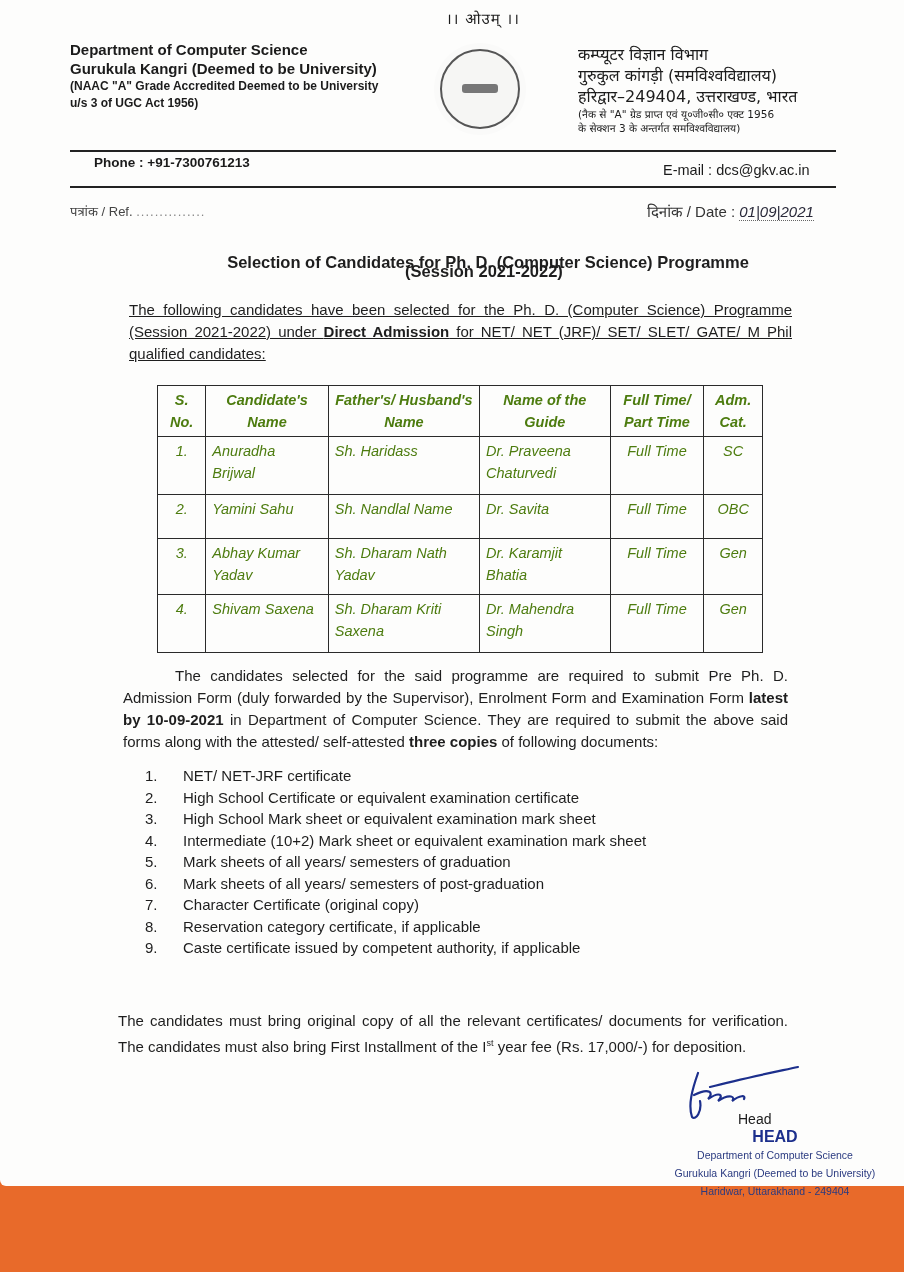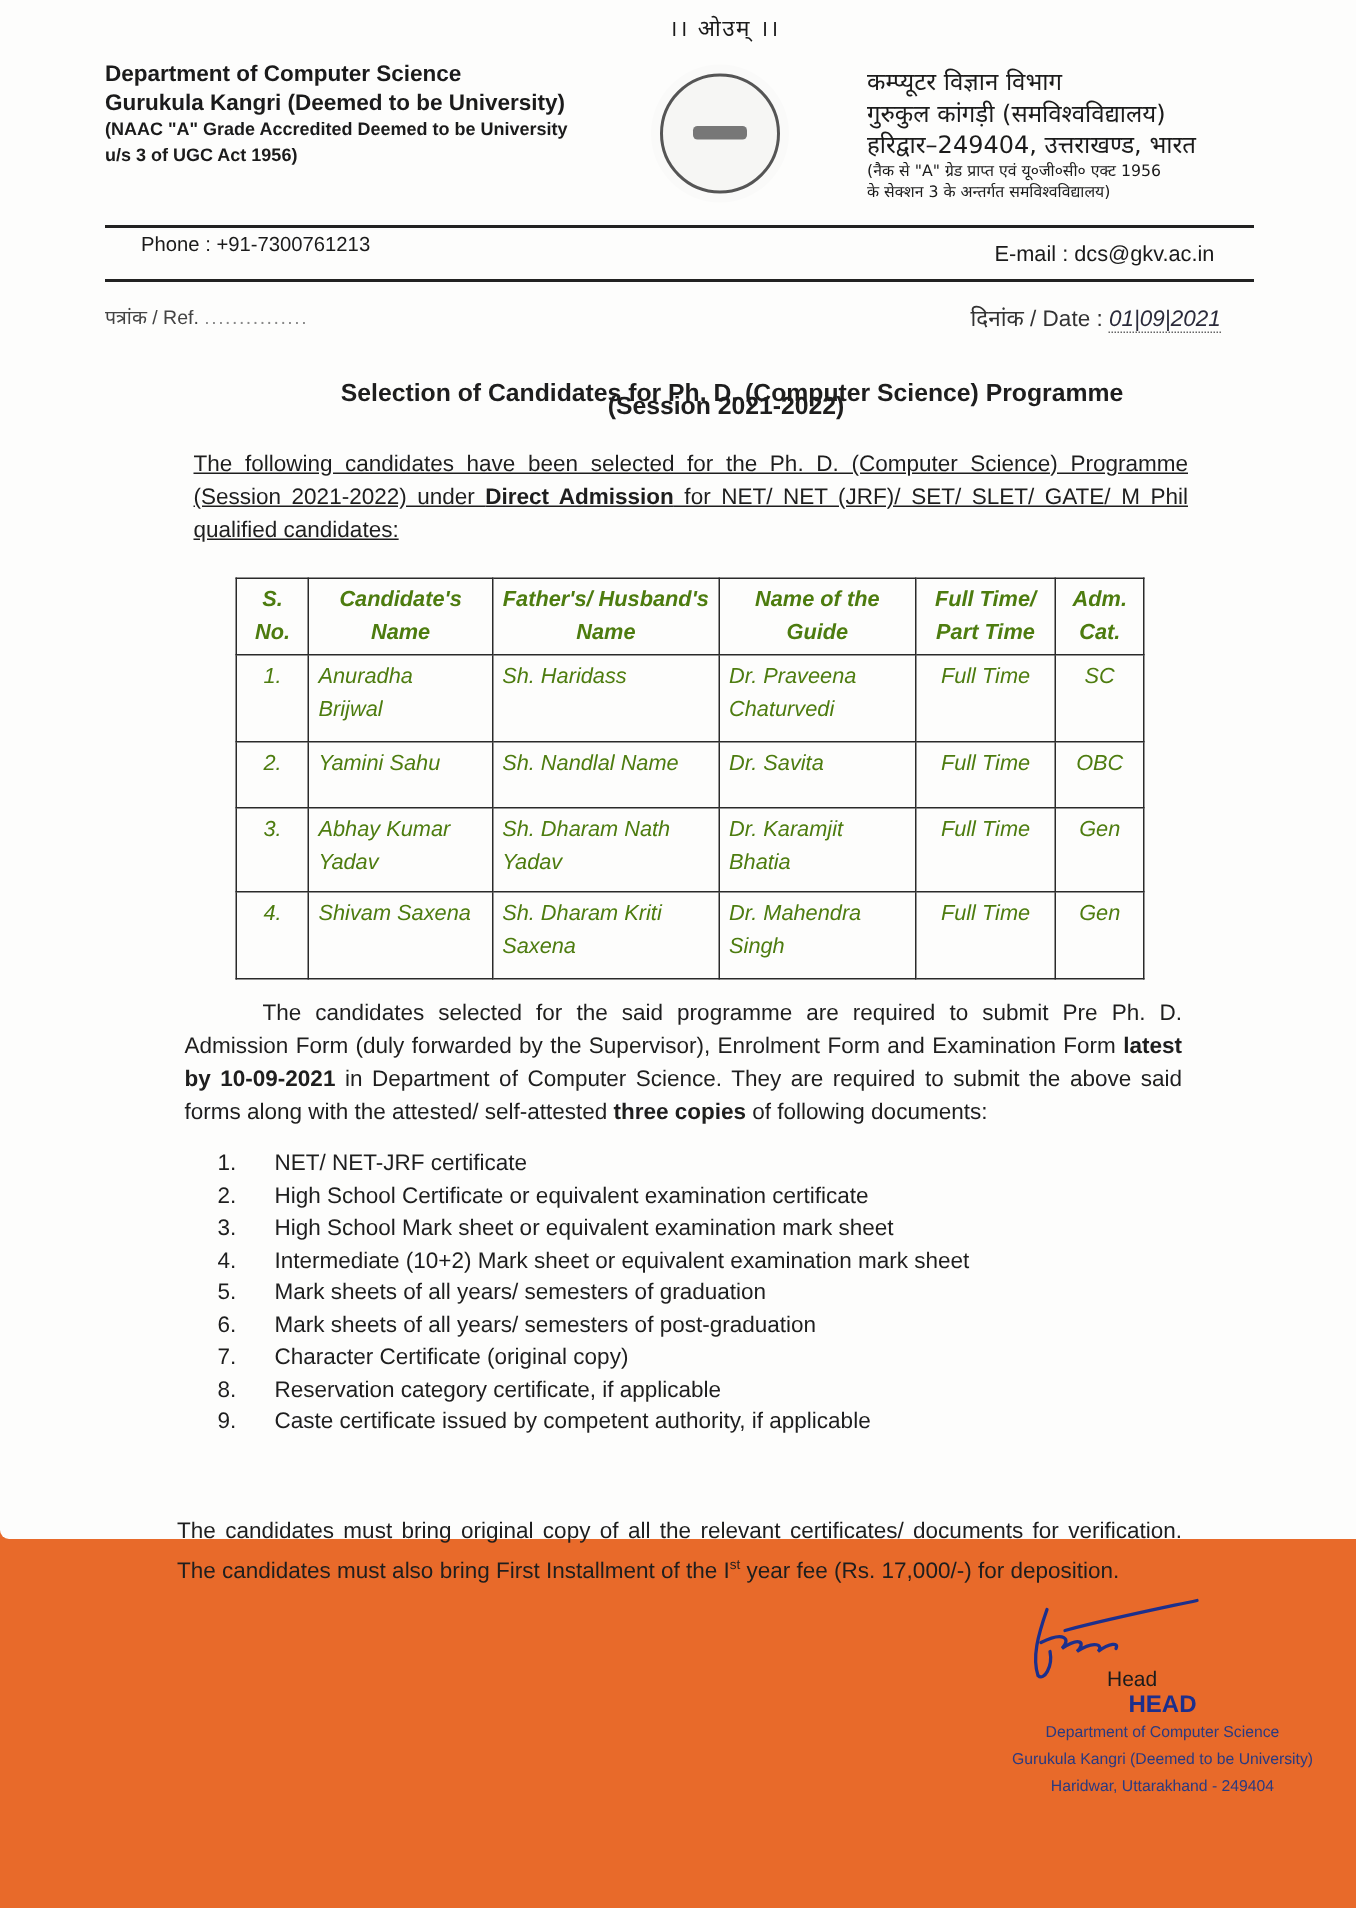--- a/index.html
+++ b/index.html
@@ -4,40 +4,40 @@
 <style>
   html, body { margin:0; padding:0; }
   body {
     width:904px; height:1272px; overflow:hidden;
     background:#e86a2a;
     position:relative;
     font-family:"Liberation Sans", sans-serif;
     color:#1b1b1b;
   }
   .paper {
-    position:absolute; left:0; top:0; width:904px; height:1026px;
+    position:absolute; left:0; top:0; width:904px; height:1186px;
     background:#fdfdfc;
     border-bottom-left-radius:6px;
   }
   .abs { position:absolute; }
   .om { left:446px; top:8px; font-size:15px; font-family:"DejaVu Sans", sans-serif; letter-spacing:1px; }
   .hdr-en { left:70px; top:40px; line-height:19px; }
   .hdr-en .l1, .hdr-en .l2, .hdr-en .l3 { font-size:15px; font-weight:bold; }
   .hdr-en .l4, .hdr-en .l5 { font-size:12px; font-weight:bold; line-height:17px; }
   .hdr-hi { left:578px; top:44px; font-family:"DejaVu Sans", sans-serif; }
   .hdr-hi .h1, .hdr-hi .h2, .hdr-hi .h3 { font-size:16px; line-height:21px; }
   .hdr-hi .h4, .hdr-hi .h5 { font-size:10.5px; line-height:14px; }
   .logo {
     left:440px; top:49px; width:76px; height:76px; border-radius:50%;
     border:2px solid #555; background:#f6f6f4;
     box-shadow:0 0 0 6px #fafaf9;
   }
   .logo .inner { position:absolute; left:20px; top:33px; width:36px; height:9px; background:#777; border-radius:3px; }
   .rule { position:absolute; height:2px; background:#222; }
-  .phone { left:94px; top:155px; font-size:13.5px; font-weight:normal; }
+  .phone { left:94px; top:155px; font-size:13.5px; font-weight:bold; }
   .email { left:663px; top:162px; font-size:14.5px; font-weight:normal; }
   .ref { left:70px; top:202px; font-size:13px; color:#444; }
   .ref .dots { letter-spacing:1px; color:#888; }
   .date { left:647px; top:201px; font-size:15px; color:#333; }
   .date .hand { font-family:Liberation Sans, sans-serif; font-style:italic; color:#2a2a3a; border-bottom:1px dotted #666; }
   .title { left:0; width:904px; text-align:center; font-size:16.5px; font-weight:bold; color:#1e1e1e; }
   .body-text { font-size:15px; line-height:22px; color:#1e1e1e; }
   .p1 { left:129px; top:299px; width:663px; text-align:justify;text-decoration:underline; }
   table.cands {
     position:absolute; left:157px; top:385px; width:606px;

